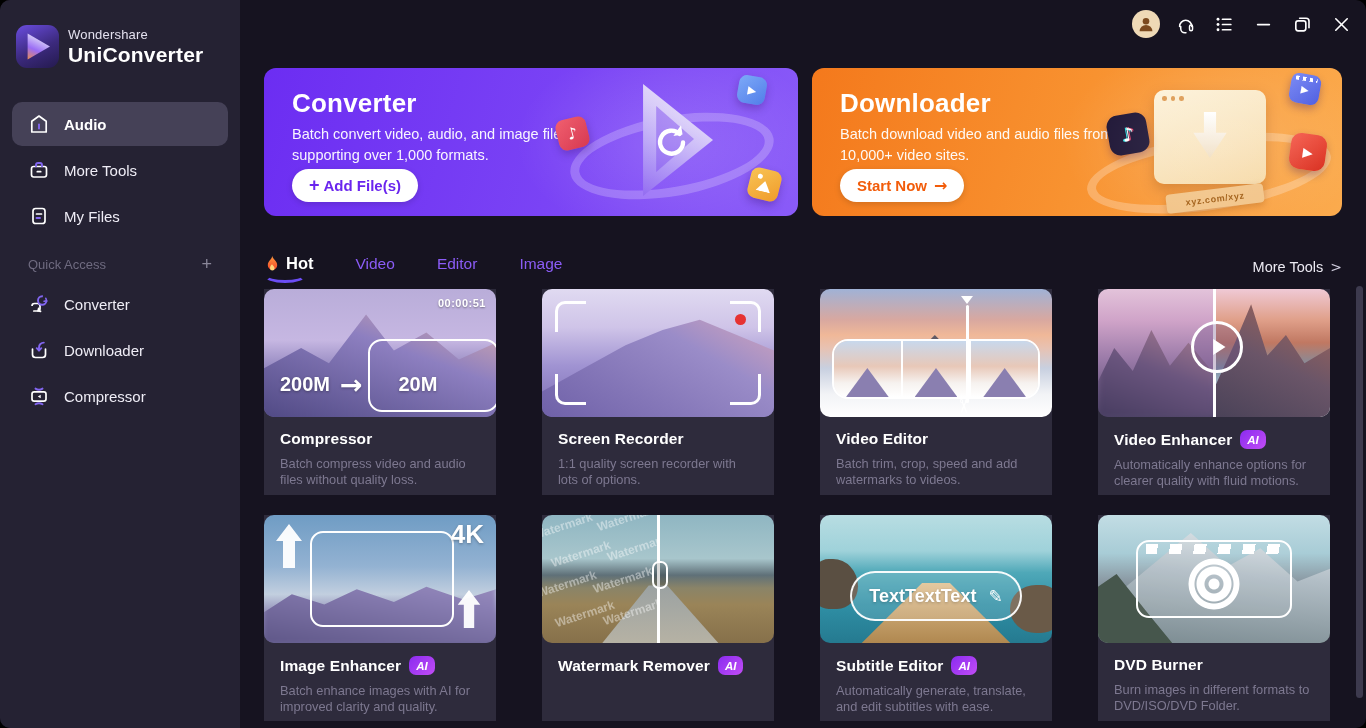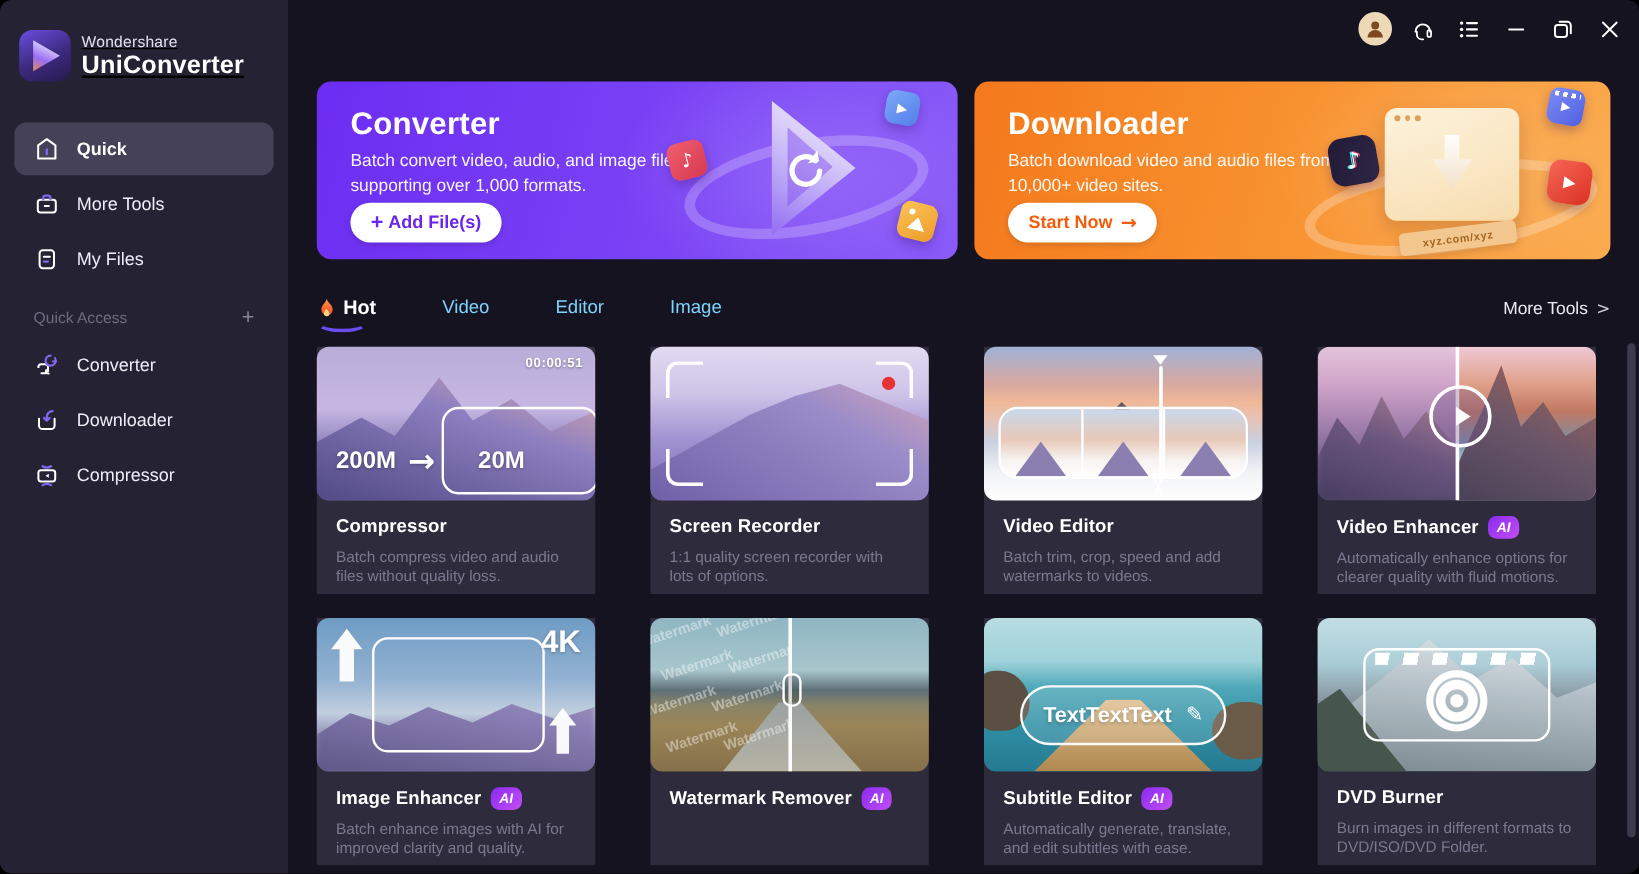--- a/index.html
+++ b/index.html
@@ -2,21 +2,21 @@
 <html><head>
 <meta charset="utf-8">
 <style>
   html,body{margin:0;padding:0;background:#000;width:1366px;height:728px;overflow:hidden;
     font-family:"Liberation Sans","DejaVu Sans",sans-serif;-webkit-font-smoothing:antialiased;}
   .glyph{font-family:"DejaVu Sans",sans-serif;}
   .window{position:absolute;inset:0;width:1366px;height:728px;border-radius:10px;overflow:hidden;background:#161320;}
 
   
   .sidebar{position:absolute;left:0;top:0;width:240px;height:728px;background:#252233;}
-  .brand{position:absolute;left:16px;top:25px;display:flex;align-items:center;gap:9px;text-decoration:underline;}
+  .brand{position:absolute;left:16px;top:25px;display:flex;align-items:center;gap:9px;}
   .logo-badge{width:43px;height:43px;border-radius:11px;background:linear-gradient(155deg,#6b4de0 0%,#3c2a7e 55%,#241a4e 100%);position:relative;}
   .logo-play{position:absolute;left:9px;top:8px;width:26px;height:27px;
     clip-path:polygon(10% 2%,96% 50%,10% 98%);
     background:linear-gradient(205deg,#f4f0fd 5%,#c9b8f7 35%,#9a6cf5 62%,#f2913d 100%);}
   .brand-top{font-size:13px;color:#e4e1ef;letter-spacing:.2px;}
   .brand-bottom{font-size:21px;font-weight:700;color:#fff;letter-spacing:.2px;margin-top:1px;}
   .nav{position:absolute;left:12px;top:102px;width:216px;}
   .nav-item{height:44px;border-radius:10px;display:flex;align-items:center;gap:14px;padding:0 16px;margin-bottom:2px;cursor:pointer;}
   .nav-item.active{background:#454157;}
   .nav-label{font-size:15px;color:#efedf6;}
@@ -69,23 +69,23 @@
     clip-path:polygon(34% 0,66% 0,66% 45%,94% 45%,50% 100%,6% 45%,34% 45%);background:linear-gradient(#ffffff,#f0ddc0);}
   .urlbar{position:absolute;left:88px;bottom:4px;width:98px;height:19px;background:#f2c488;border-radius:4px;transform:rotate(-7deg);
     color:#a05c12;font-size:9px;font-weight:700;display:flex;align-items:center;justify-content:center;letter-spacing:.6px;box-shadow:0 3px 7px rgba(120,50,0,.25);}
   .tiktok{left:30px;top:40px;width:40px;height:40px;border-radius:11px;background:#1b1233;transform:rotate(-10deg);font-size:19px;font-weight:700;
     text-shadow:-1.5px 0 #2ee8e8,1.5px 0 #f2446e;}
   .yt{right:4px;top:60px;width:36px;height:36px;border-radius:10px;background:linear-gradient(140deg,#f55a4a,#d82a1a);transform:rotate(8deg);font-size:13px;}
   .filmchip{right:10px;top:0;width:30px;height:30px;border-radius:8px;background:linear-gradient(140deg,#7a8af5,#4a5ae0);transform:rotate(10deg);font-size:10px;}
   .filmchip::before{content:"";position:absolute;top:3px;left:4px;right:4px;height:3.5px;background:repeating-linear-gradient(90deg,#fff 0 3.5px,transparent 3.5px 7px);border-radius:1px;}
 
   
-  .tabsrow{position:absolute;left:264px;top:241px;width:1078px;height:34px;display:flex;align-items:center;gap:13px;}
+  .tabsrow{position:absolute;left:264px;top:241px;width:1078px;height:34px;display:flex;align-items:flex-end;}
   .tab{display:flex;align-items:center;gap:6px;margin-right:42px;cursor:pointer;position:relative;padding-bottom:2px;}
-  .tab-label{font-size:15.5px;color:#7dd3fc;}
+  .tab-label{font-size:15.5px;color:#8b5cf6;}
   .tab.active .tab-label{font-size:16.5px;font-weight:800;color:#fff;}
   .tab-underline{position:absolute;left:0;bottom:-8px;width:36px;height:9px;border:3px solid transparent;border-bottom:3.5px solid #6b4df5;border-radius:50%;}
   .more-tools{margin-left:auto;display:flex;align-items:center;gap:7px;color:#eceaf2;font-size:14.5px;cursor:pointer;}
   .more-tools .chev{font-size:14px;color:#cfccdd;}
 
   
   .cards{position:absolute;left:264px;top:289px;width:1066px;display:grid;grid-template-columns:repeat(4,232px);column-gap:46px;row-gap:20px;}
   .card{width:232px;height:206px;border-radius:0;background:#2e2b3c;cursor:pointer;position:relative;}
   .thumb{position:relative;width:232px;height:128px;border-radius:10px;overflow:hidden;}
   .card-body{padding:13px 16px 0;}
@@ -213,21 +213,21 @@
         <div class="brand-bottom">UniConverter</div>
       </div>
     </div>
 
     <nav class="nav">
       <div class="nav-item active">
         <svg class="nav-ico" width="22" height="22" viewBox="0 0 22 22">
             <path d="M11 3l7.2 5.2V19H3.8V8.2z" fill="none" stroke="#fff" stroke-width="1.7" stroke-linejoin="round"></path>
             <path d="M11 11.5v4" stroke="#8266f0" stroke-width="1.9" stroke-linecap="round"></path>
           </svg>
-        <span class="nav-label">Quick</span>
+        <span class="nav-label">Audio</span>
       </div>
       <div class="nav-item">
         <svg class="nav-ico" width="22" height="22" viewBox="0 0 22 22">
             <rect x="3.5" y="7.5" width="15" height="10.5" rx="2.2" fill="none" stroke="#fff" stroke-width="1.7"></rect>
             <path d="M8 7.2V6a2 2 0 0 1 2-2h2a2 2 0 0 1 2 2v1.2" fill="none" stroke="#8266f0" stroke-width="1.9" stroke-linecap="round"></path>
             <path d="M9.3 12.7h3.4" stroke="#fff" stroke-width="1.7" stroke-linecap="round"></path>
           </svg>
         <span class="nav-label">More Tools</span>
       </div>
       <div class="nav-item">

